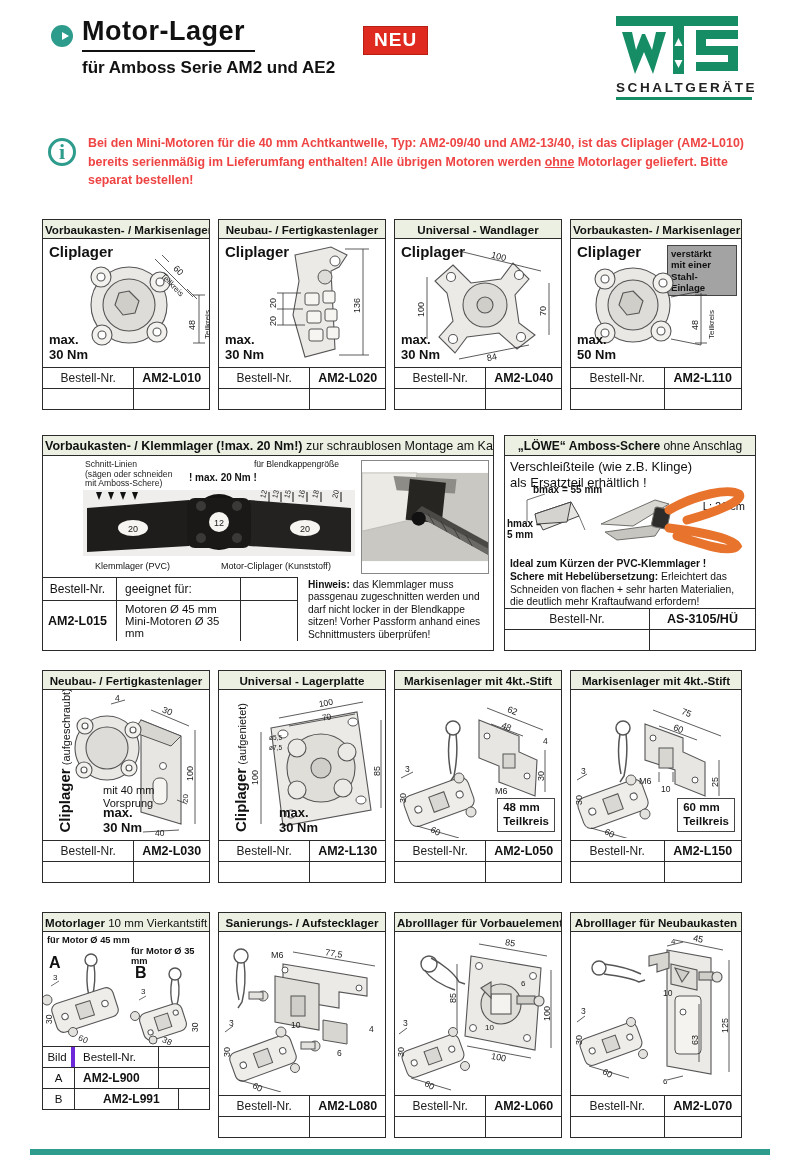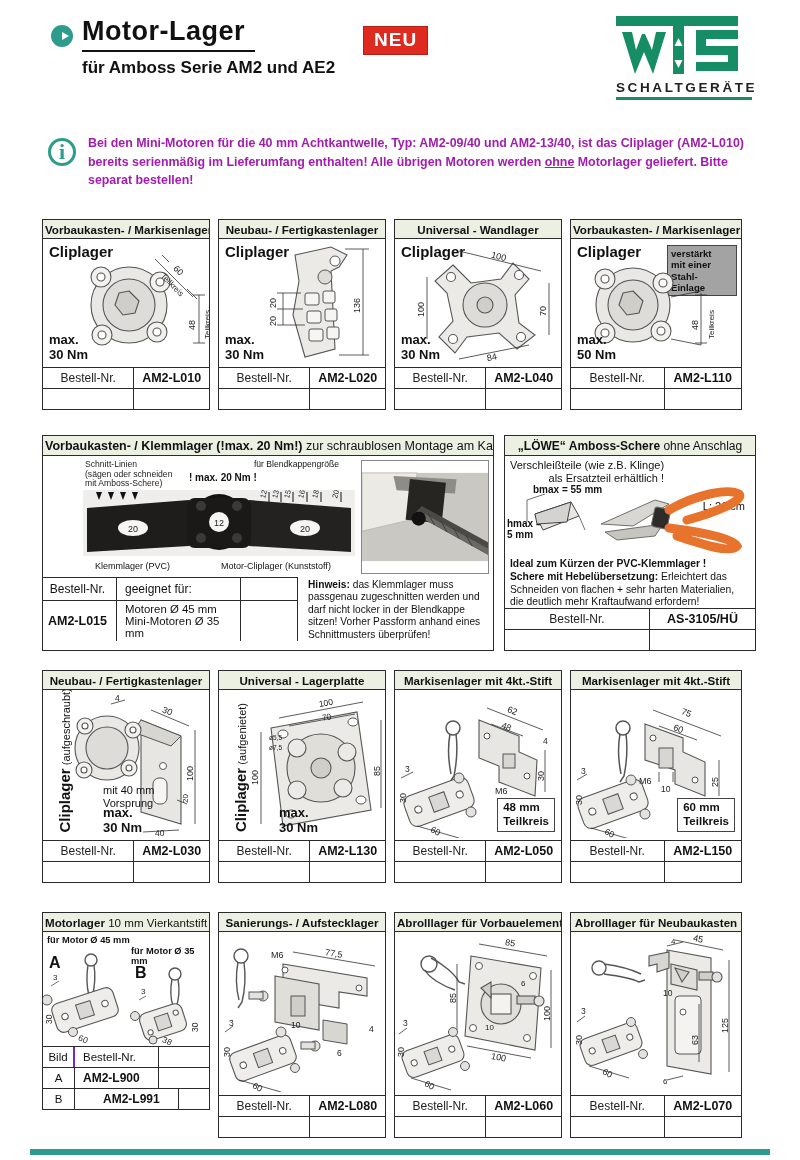--- a/index.html
+++ b/index.html
@@ -13,21 +13,21 @@
   .page-sub{position:absolute;left:82px;top:58px;font-size:17px;font-weight:bold;}
   .neu{position:absolute;left:363px;top:26px;background:#DF2B1F;color:#fff;font-weight:bold;
     font-size:19px;padding:2px 10px 3px;letter-spacing:1px;border:1px solid #b71e14;}
   .logo{position:absolute;left:608px;top:8px;width:152px;height:100px;}
 
   
   .info-icon{position:absolute;left:48px;top:138px;width:28px;height:28px;border:3px solid #2E9C8C;
     border-radius:50%;color:#2E9C8C;font-family:"Liberation Serif",serif;font-weight:bold;font-size:22px;
     display:flex;align-items:center;justify-content:center;box-sizing:border-box;}
   .info-text{position:absolute;left:88px;top:134px;width:672px;font-size:12.4px;font-weight:bold;
-    line-height:1.5;color:#a21caf;}
+    line-height:1.5;color:#ef4444;}
   .info-text .u{text-decoration:underline;}
 
   
   .card{position:absolute;border:1.5px solid #2b2b2b;background:#fff;display:flex;flex-direction:column;box-sizing:border-box;}
   .chead{background:#EBF0E3;border-bottom:1.5px solid #2b2b2b;text-align:center;font-weight:bold;
     font-size:11.6px;padding:3px 2px 2px;white-space:nowrap;overflow:hidden;}
   .chead .reg{font-weight:normal;}
   .cbody{position:relative;flex:1;overflow:hidden;}
   .cfoot{border-top:1.5px solid #2b2b2b;}
   .frow{display:flex;height:20px;border-top:1px solid #2b2b2b;}
@@ -59,21 +59,21 @@
   .kl-cap{position:relative;height:14px;font-size:9px;}
   .kl-cap .c1{position:absolute;left:12px;top:1px;}
   .kl-cap .c2{position:absolute;left:138px;top:1px;}
   .klemm-bottom{display:flex;margin-top:3px;}
   .ktable{width:258px;border:1.5px solid #2b2b2b;border-left:none;border-bottom:none;margin-left:-4px;background:#fff;}
   .ktr{display:flex;border-bottom:1px solid #2b2b2b;}
   .ktc{box-sizing:border-box;border-right:1px solid #2b2b2b;display:flex;align-items:center;}
   .hinweis{flex:1;padding:2px 6px 0 10px;font-size:10.2px;line-height:1.22;}
 
   
-  .sch-wear{position:absolute;left:5px;top:3px;font-size:11px;line-height:1.2;text-align:right;}
+  .sch-wear{position:absolute;left:5px;top:3px;font-size:13px;line-height:1.2;}
   .sch-b{position:absolute;left:28px;top:28px;font-size:10px;font-weight:bold;}
   .sch-h{position:absolute;left:2px;top:62px;font-size:10px;font-weight:bold;line-height:1.1;}
   .sch-l{position:absolute;right:10px;top:44px;font-size:11px;}
   .sch-par{position:absolute;left:5px;top:102px;width:238px;font-size:10.3px;line-height:1.24;}
 
   
   .m-lbl{position:absolute;font-size:9.3px;font-weight:bold;}
   .m-letter{position:absolute;font-size:16px;font-weight:bold;}
 
   .bottom-bar{position:absolute;left:30px;top:1149px;width:740px;height:6px;background:#2E9C8C;}
@@ -699,21 +699,21 @@
         <text font-size="8" x="10" y="36">3</text>
         <text font-size="8.5" transform="rotate(-90 6,74)" x="0" y="77">30</text>
         <text font-size="8.5" transform="rotate(25 40,96)" x="35" y="98">60</text>
         <text font-size="8" x="98" y="50">3</text>
         <text font-size="8.5" transform="rotate(-90 152,82)" x="146" y="85">30</text>
         <text font-size="8.5" transform="rotate(25 124,98)" x="119" y="100">38</text>
       </svg>
     </div>
     <div class="cfoot">
       <div class="frow" style="height:20px;">
-        <div class="fc" style="width:32px;border-right:2px solid #6d28d9;font-size:11.5px;">Bild</div>
+        <div class="fc" style="width:32px;border-right:4px solid #6d28d9;font-size:11.5px;">Bild</div>
         <div class="fc" style="width:84px;border-right:1px solid #2b2b2b;font-size:11.5px;justify-content:flex-start;padding-left:8px;">Bestell-Nr.</div>
         <div class="fc" style="flex:1;"></div>
       </div>
       <div class="frow" style="height:20px;">
         <div class="fc" style="width:32px;border-right:1px solid #2b2b2b;font-size:11.5px;">A</div>
         <div class="fc" style="width:84px;border-right:1px solid #2b2b2b;font-weight:bold;font-size:12px;justify-content:flex-start;padding-left:8px;">AM2-L900</div>
         <div class="fc" style="flex:1;"></div>
       </div>
       <div class="frow" style="height:20px;">
         <div class="fc" style="width:32px;border-right:1px solid #2b2b2b;font-size:11.5px;">B</div>

